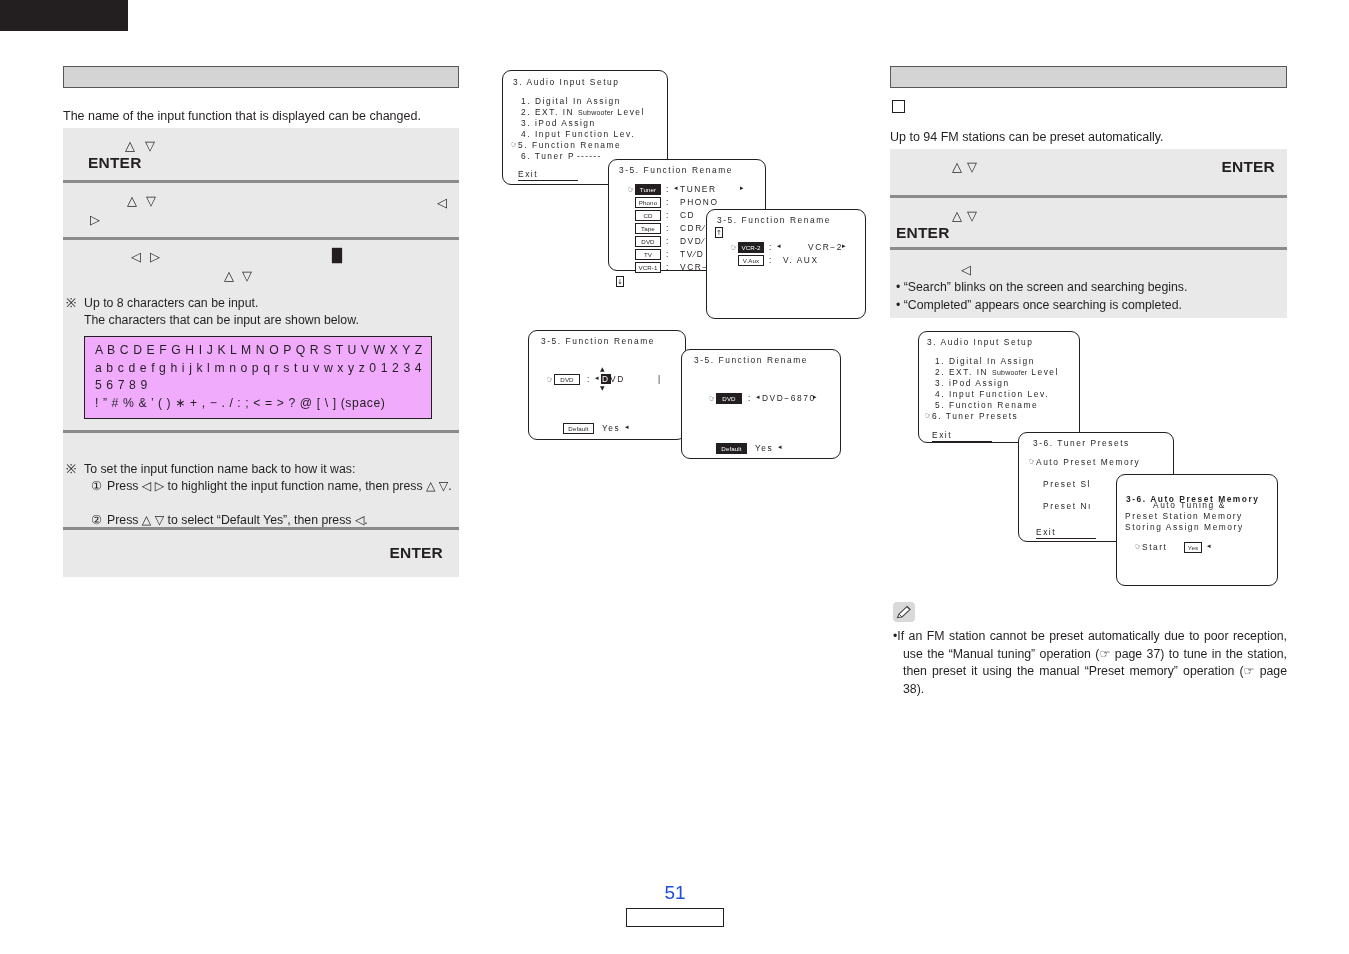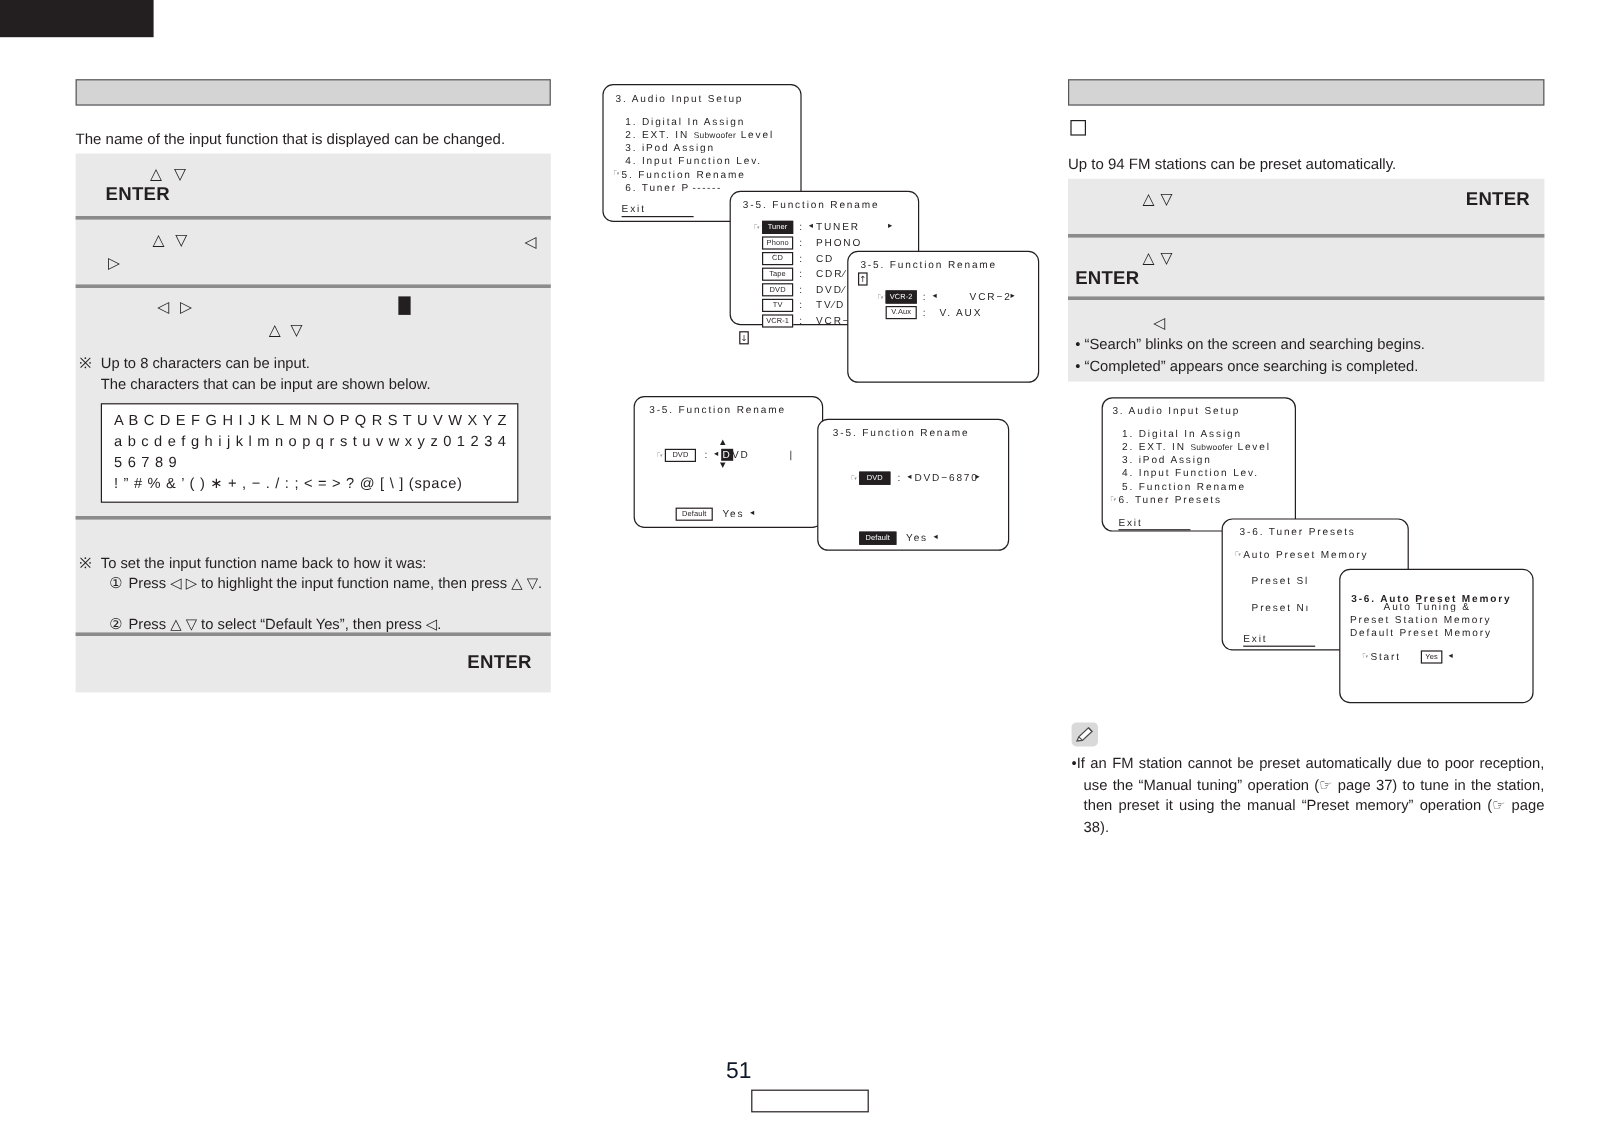--- a/index.html
+++ b/index.html
@@ -65,21 +65,21 @@
   .abs { position: absolute; }
 
   
   .charbox {
     border: 1px solid #231f20;
     box-sizing: border-box;
     padding: 5px 8px 6px 10px;
     font-size: 12.2px;
     line-height: 17.5px;
     letter-spacing: .6px;
-    background: #ffffff;
+    background: #f0abfc;
   }
   .charbox div { white-space: nowrap; }
 
   .note-line {
     font-size: 12.3px;
     line-height: 17.5px;
   }
 
   
   .osd {
@@ -158,22 +158,22 @@
     font-size: 12.3px;
     line-height: 17.5px;
     text-align: justify;
   }
   .bullet-note .b-in { padding-left: 10px; text-indent: -10px; }
 
   
   .pagenum {
     position: absolute;
     font-size: 19px;
-    color: #0f172a;
-    text-align: left;
+    color: #1d4ed8;
+    text-align: center;
   }
   .footbox {
     position: absolute;
     border: 1.3px solid #231f20;
     box-sizing: border-box;
   }
   .sq-icon {
     position: absolute;
     width: 13px; height: 13px;
     border: 1.6px solid #231f20;
@@ -396,21 +396,21 @@
       <span class="osd-line" style="left:17px;top:24px;">Auto Preset Memory</span>
       <span class="osd-line" style="left:24px;top:46px;">Preset Sl</span>
       <span class="osd-line" style="left:24px;top:68px;">Preset Nı</span>
       <span class="osd-exit" style="left:17px;top:94px;width:60px;">Exit</span>
     </div>
 
     <div class="osd" style="left:1116px;top:474px;width:162px;height:112px;">
       <span class="osd-title" style="left:9px;top:19px;font-weight:bold;">3-6. Auto Preset Memory</span>
       <span class="osd-line" style="left:36px;top:25px;">Auto Tuning &amp;</span>
       <span class="osd-line" style="left:8px;top:36px;">Preset Station Memory</span>
-      <span class="osd-line" style="left:8px;top:47px;">Default Preset Memory</span>
+      <span class="osd-line" style="left:8px;top:47px;">Storing Assign Memory</span>
       <span class="cursor-hand" style="left:18px;top:68px;">☞</span>
       <span class="osd-line" style="left:25px;top:67px;">Start</span>
       <div class="tagbox" style="left:67px;top:67px;width:18px;">Yes</div>
       <span class="osd-line" style="left:90px;top:67px;font-family:'DejaVu Sans',sans-serif;font-size:7px;letter-spacing:0;">◂</span>
     </div>
   </div>
 
   <div>
     <div class="pencil-badge" style="left:893px;top:602px;">
       <svg width="16" height="14" viewBox="0 0 16 14" aria-hidden="true">

